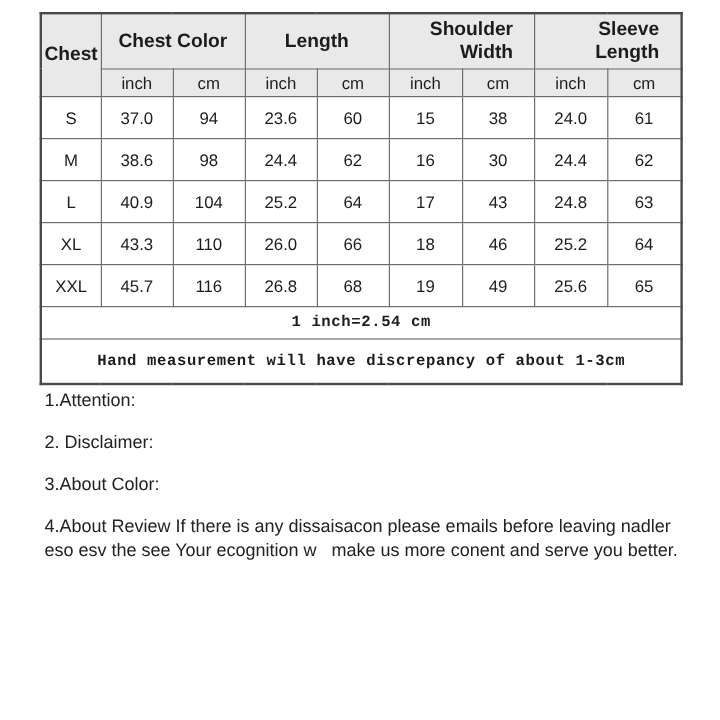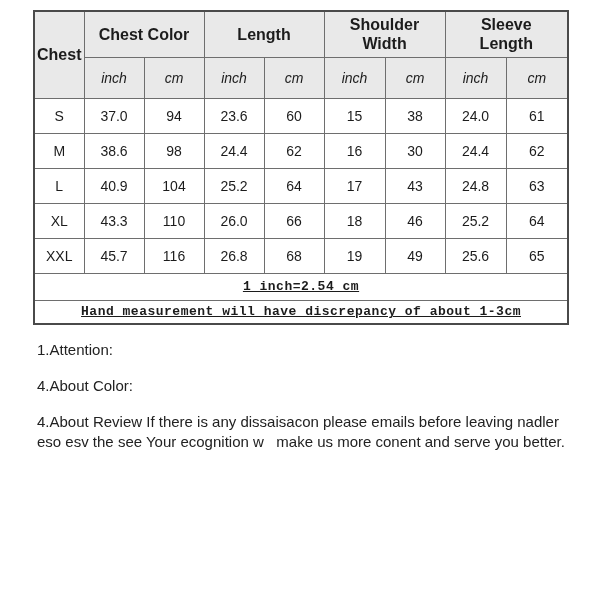--- a/index.html
+++ b/index.html
@@ -28,53 +28,52 @@
     padding: 0;
     overflow: hidden;
   }
   tr.group-row { height: 46px; }
   tr.group-row th {
     background: #e9e9e9;
     font-size: 16px;
     font-weight: bold;
     line-height: 19px;
   }
-  .hdr-wrap { display: block; max-width: 86px; margin: 0 auto; }
-  tr.units-row { height: 41px; font-style: italic; }
+  .hdr-wrap { display: block; max-width: 86px; margin: 0 auto; text-align: right; }
+  tr.units-row { height: 23px; }
   tr.units-row td {
     background: #e9e9e9;
     font-size: 14px;
     font-weight: normal;
   }
   tr.data-row { height: 35px; }
   tr.data-row td {
     background: #ffffff;
     font-size: 14px;
   }
   tr.footnote-row td {
     background: #ffffff;
     font-family: "Liberation Mono", "DejaVu Sans Mono", monospace;
     font-weight: bold;
     font-size: 13px;
     letter-spacing: 0.5px;
-    text-decoration: underline;
   }
   tr.footnote-row.fn1 { height: 27px; }
-  tr.footnote-row.fn2 { height: 24px; }
+  tr.footnote-row.fn2 { height: 38px; }
 
   
   .notes {
     position: absolute;
     left: 37px; top: 324px;
     width: 537px;
     font-size: 15px;
     line-height: 20px;
     color: #222222;
   }
-  .note { margin-bottom: 15px; margin-top: 16px; }
+  .note { margin-bottom: 15px; }
   .note-heading { white-space: pre-wrap; }
   .note-body { white-space: pre-wrap; }
 </style>
 </head>
 <body>
 
 <div class="page">
 
   <table class="size-chart">
     <colgroup>
@@ -180,23 +179,24 @@
       <td colspan="9">Hand measurement will have discrepancy of about 1-3cm</td>
     </tr>
   </tbody>
     </table>
 
   <div class="notes">
     <div class="note">
       <div class="note-heading">1.Attention:</div>
     </div>
     <div class="note">
-    </div>
-    <div class="note">
-      <div class="note-heading">4.About Color:</div>
+      <div class="note-heading">2. Disclaimer:</div>
+    </div>
+    <div class="note">
+      <div class="note-heading">3.About Color:</div>
     </div>
     <div class="note">
       <div class="note-heading"></div>
       <div class="note-body">4.About Review If there is any dissaisacon please emails before leaving nadler eso esv the see Your ecognition w   make us more conent and serve you better.</div>
     </div>
   </div>
 
 </div>
 
 </body></html>

